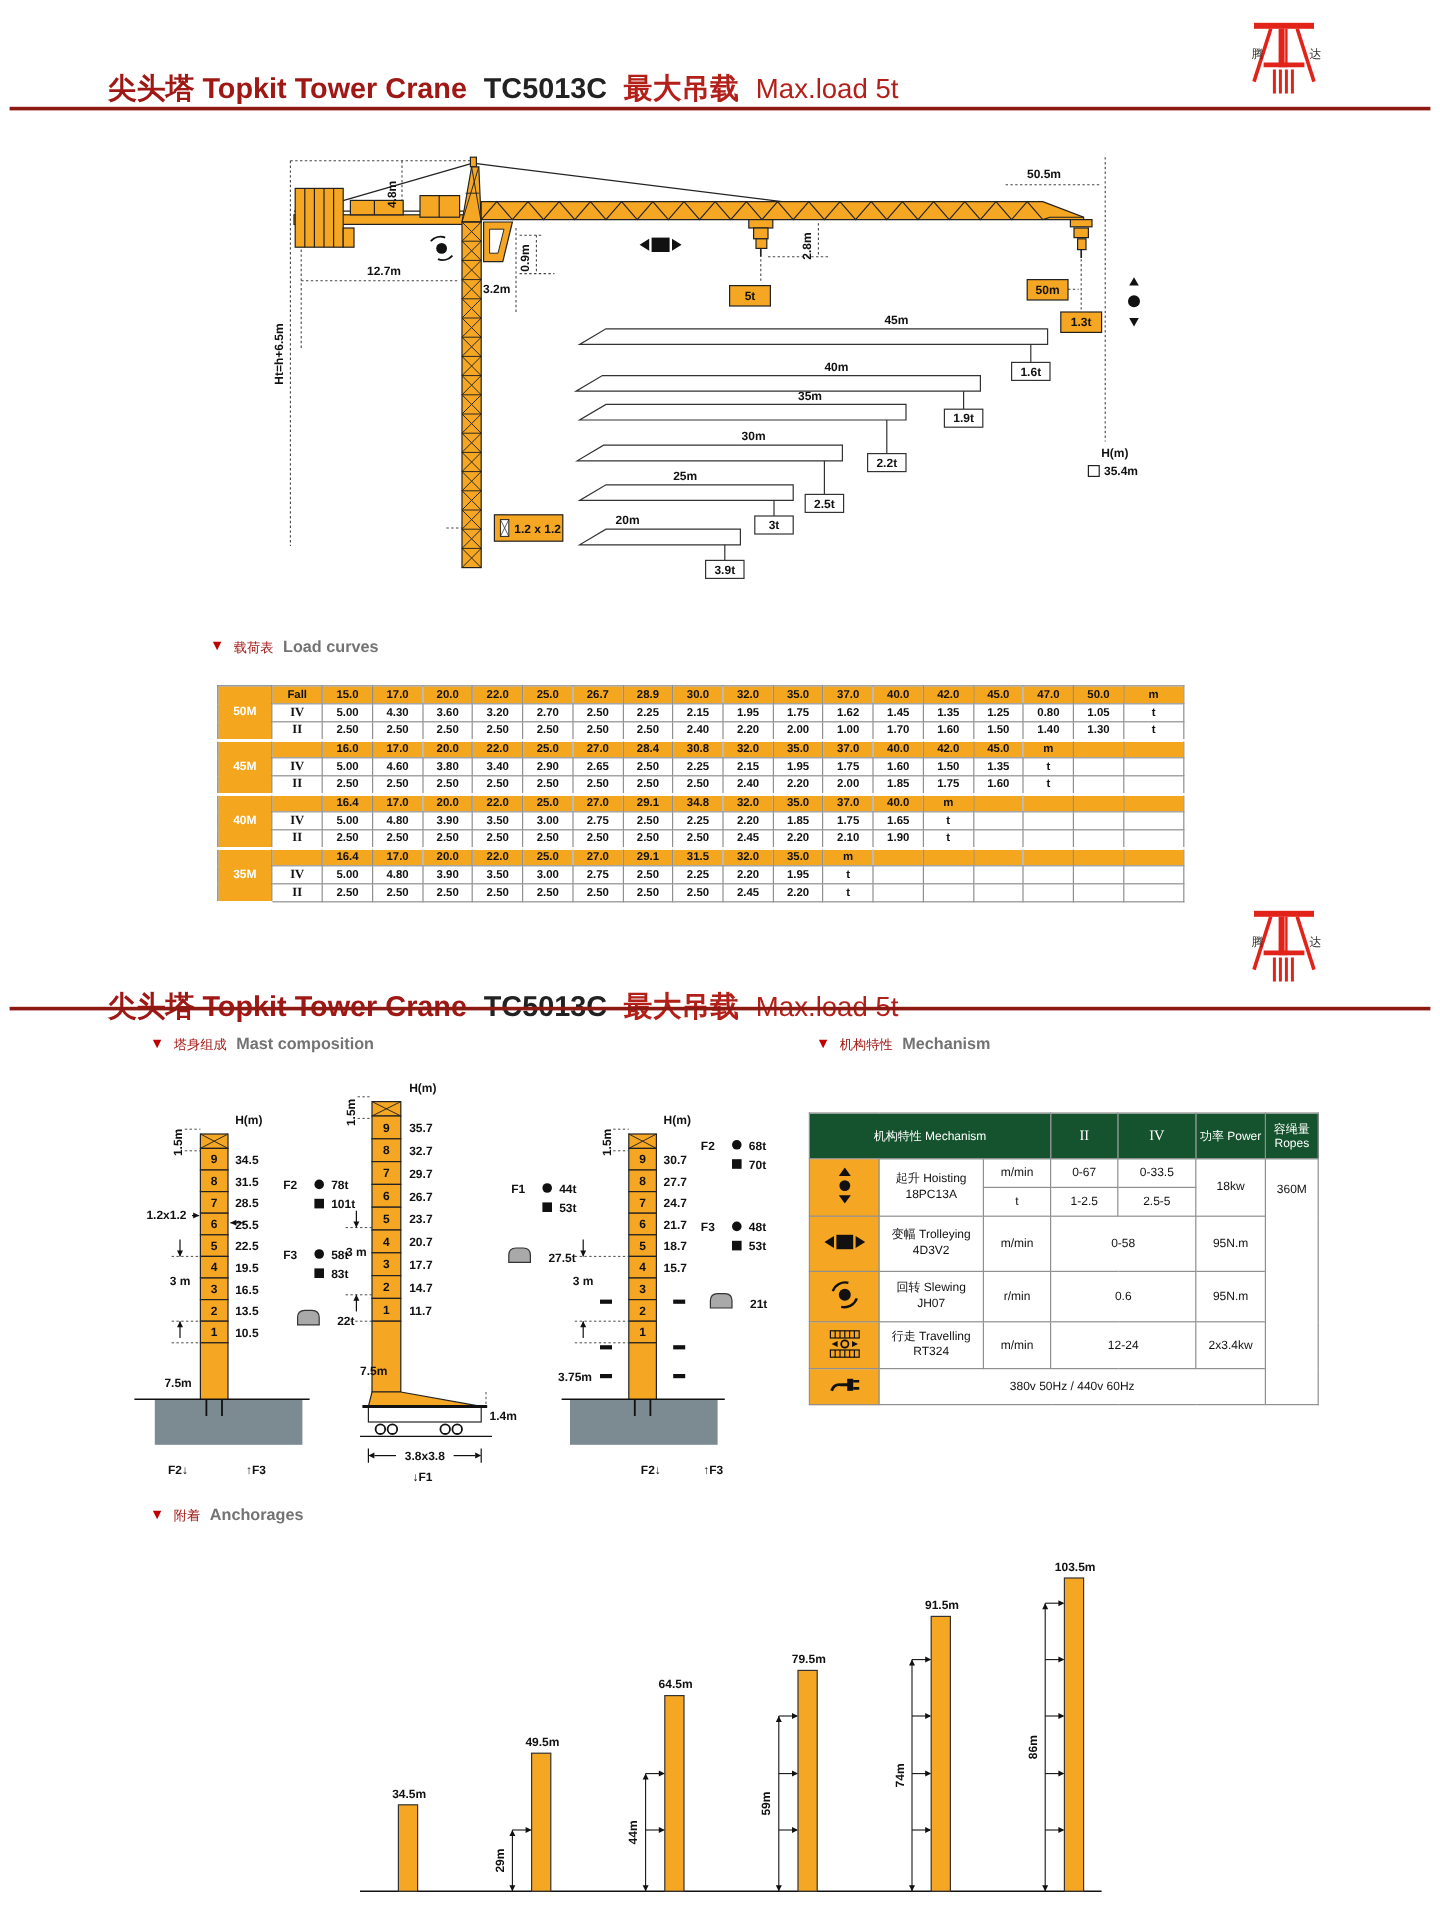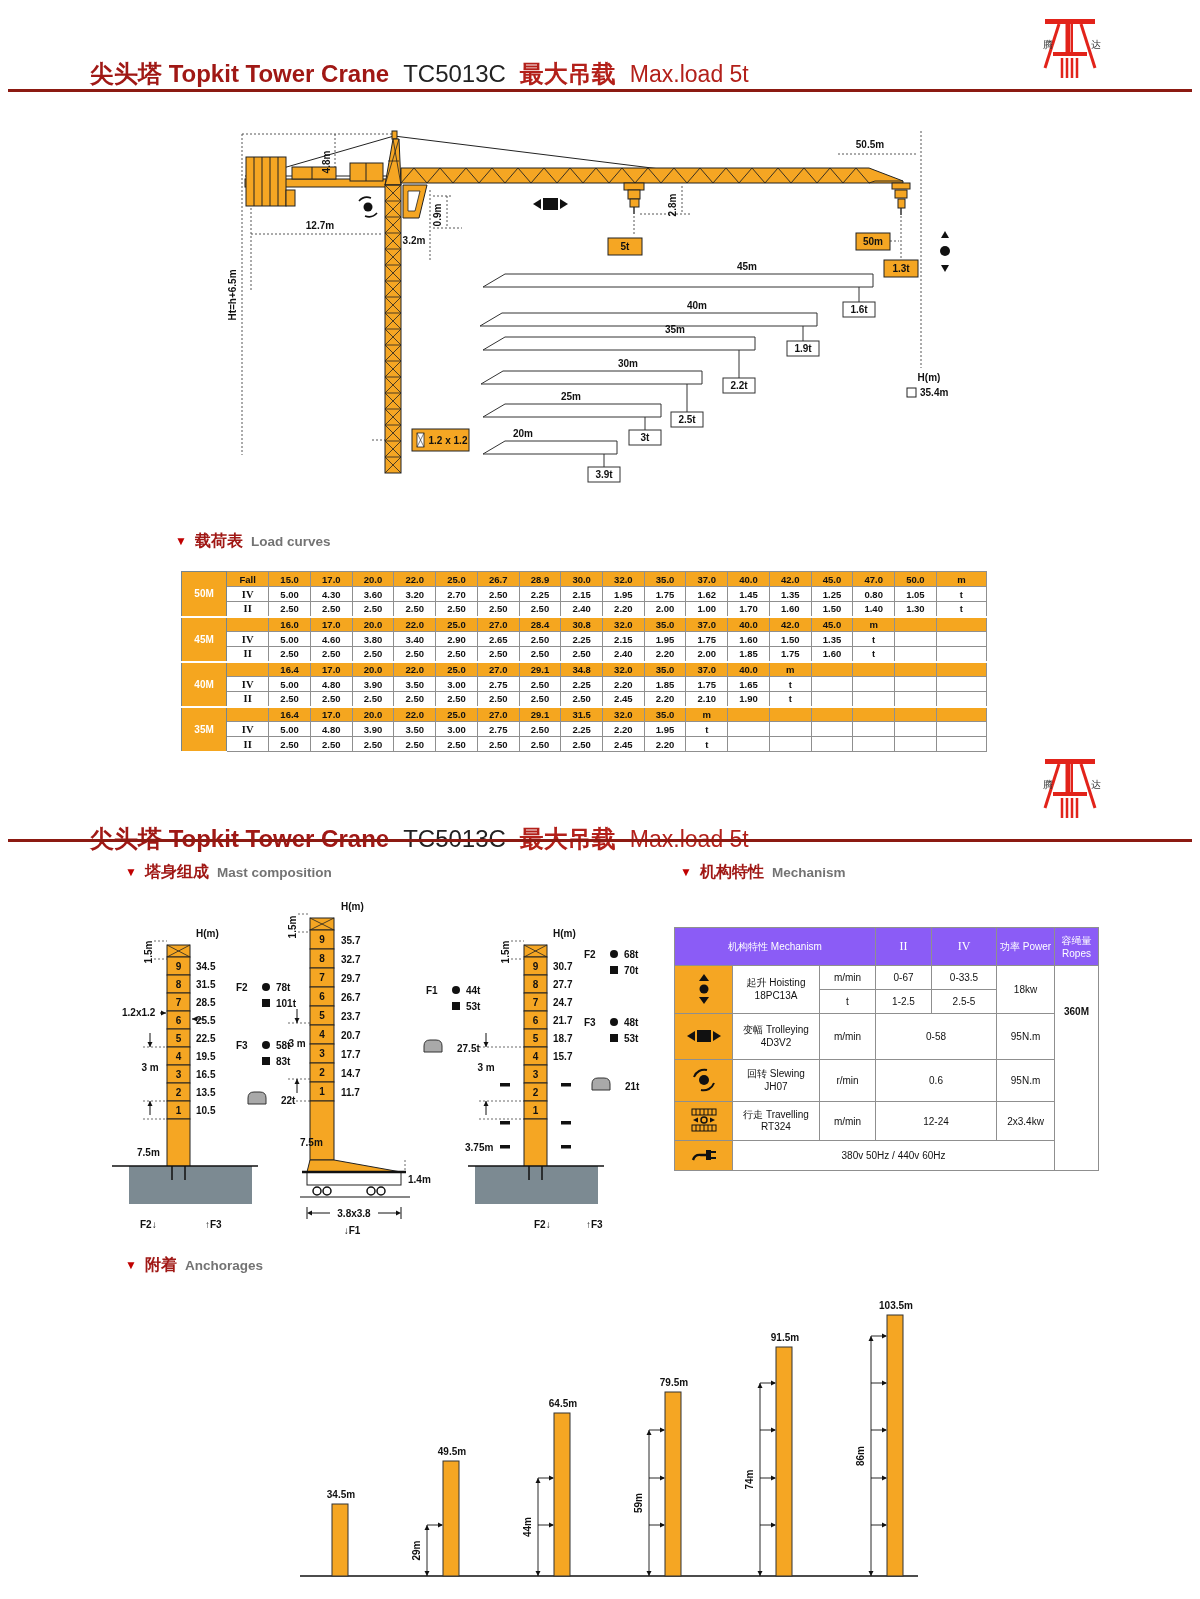--- a/index.html
+++ b/index.html
@@ -3,54 +3,54 @@
 <meta charset="utf-8">
 <style>
   * { margin:0; padding:0; box-sizing:border-box; }
   html,body { background:#fff; }
   body { font-family:"Liberation Sans", sans-serif; color:#111; }
   .page { position:relative; width:1200px; height:1599px; background:#fff; overflow:hidden; }
 
   
   .hdr { position:absolute; left:90px; display:flex; align-items:baseline; gap:14px; white-space:nowrap;margin-top:28px; }
   .hdr .zh   { font-size:24px; font-weight:bold; color:#A01815; }
-  .hdr .mdl  { font-size:24px; font-weight:400; color:#222; }
+  .hdr .mdl  { font-size:24px; font-weight:700; color:#222; }
   .hdr .red2 { font-size:24px; font-weight:bold; color:#B3201A; }
   .hdr .red3 { font-size:23px; font-weight:500; color:#B3201A; }
   .rule { position:absolute; left:8px; width:1184px; height:3px; background:#8C1A12; }
   .logo { position:absolute; left:1035px; width:70px; height:66px; }
 
   
   .sec-title { position:absolute; display:flex; align-items:baseline; gap:8px; white-space:nowrap; }
   .sec-title .tri { color:#C00000; font-size:12px; transform:translateY(-1px); }
-  .sec-title .zh  { font-size:16px; font-weight:bold; color:#A01815; }
+  .sec-title .zh  { font-size:11px; font-weight:normal; color:#A01815; }
   .sec-title .en  { font-size:13.5px; font-weight:600; color:#737373; }
 
   svg text { font-family:"Liberation Sans", sans-serif; }
   .dim  { font-size:10px; font-weight:bold; fill:#111; text-anchor:middle; }
   .dimL { font-size:10px; font-weight:bold; fill:#111; text-anchor:start; }
   .cellnum { font-size:10px; font-weight:bold; fill:#111; text-anchor:middle; }
 
   
   table.load { position:absolute; left:181px; top:571px; width:806px; border-collapse:collapse; table-layout:fixed; }
   table.load td { border:1px solid #8f8f8f; height:15px; font-size:9.5px; font-weight:bold; text-align:center; padding:0; color:#111; background:#fff; overflow:hidden; }
   table.load tr.orange td { background:#F5A61F; }
   table.load td.grp { background:#75858E; color:#fff; font-size:10px; border:1px solid #75858E; border-bottom:2px solid #fff; }
   table.load tr.gfirst td { border-top:2px solid #ffffff; }
   table.load td.ser { font-family:"Liberation Serif", serif; font-size:10.5px; }
   table.load tr.orange td.ser { font-family:"Liberation Sans", sans-serif; font-size:9.5px;margin-top:44px; }
 
   
   table.mech { position:absolute; left:674px; top:927px; width:424px; border-collapse:collapse; table-layout:fixed; }
   table.mech th, table.mech td { border:1px solid #8f8f8f; font-size:10px; text-align:center; vertical-align:middle; padding:1px; }
-  table.mech th { background:#8b5cf6; color:#fff; font-weight:500; height:38px; }
+  table.mech th { background:#14532d; color:#fff; font-weight:500; height:38px; }
   table.mech td.icon { background:#F5A623; }
   table.mech td.name { font-size:10px; line-height:1.25;border-radius:24px; }
   table.mech .rn { font-family:"Liberation Serif", serif; font-size:12px; }
-  table.mech td.ropes { vertical-align:top; padding-top:40px; font-weight:700; }
+  table.mech td.ropes { vertical-align:top; padding-top:20px; font-weight:400; }
 </style>
 </head>
 <body>
 
 <div class="page">
 
   <div class="hdr" style="top:30px;">
     <span class="zh"><span>尖头塔</span> <span>Topkit Tower Crane</span></span>
     <span class="mdl">TC5013C</span>
     <span class="red2">最大吊载</span>

